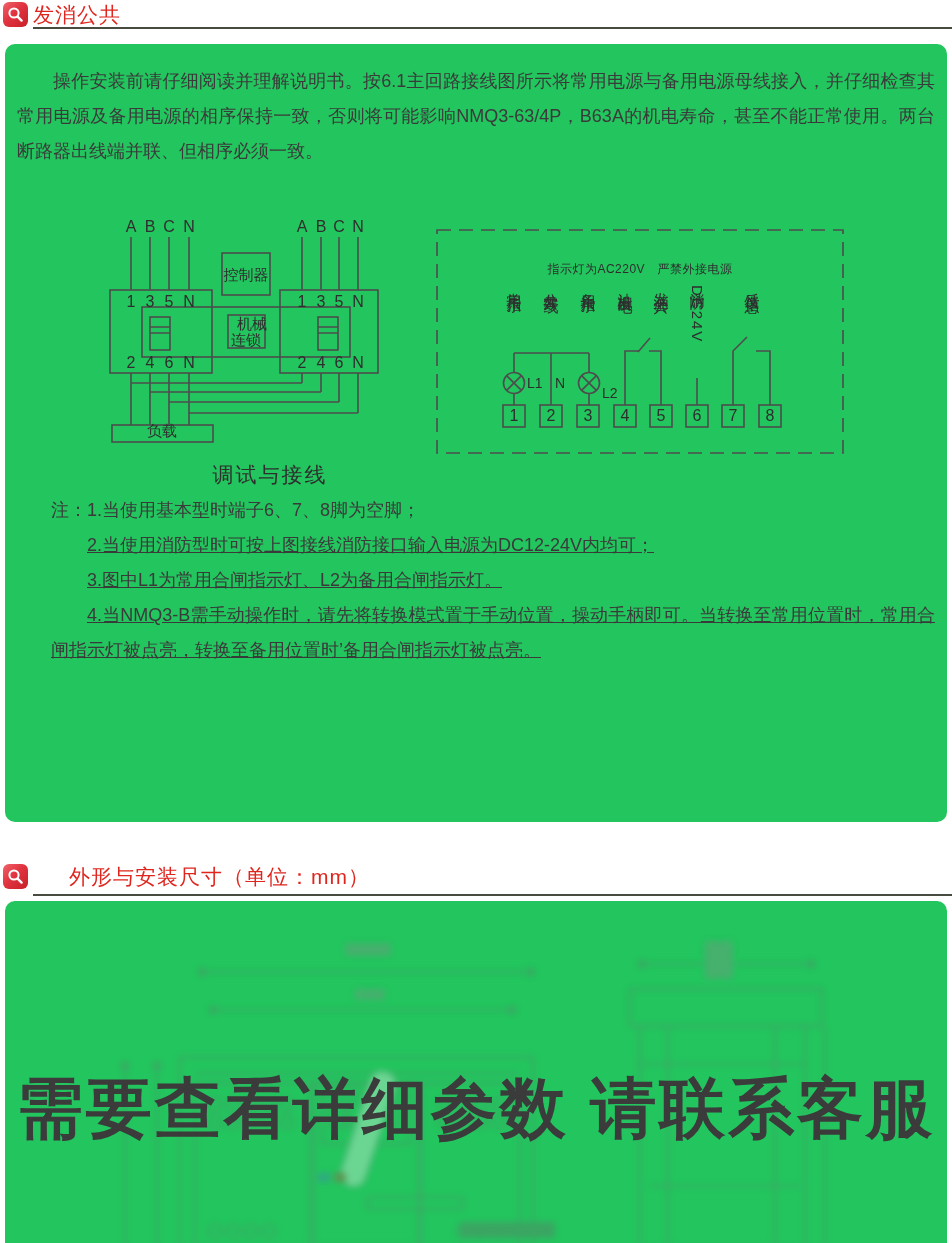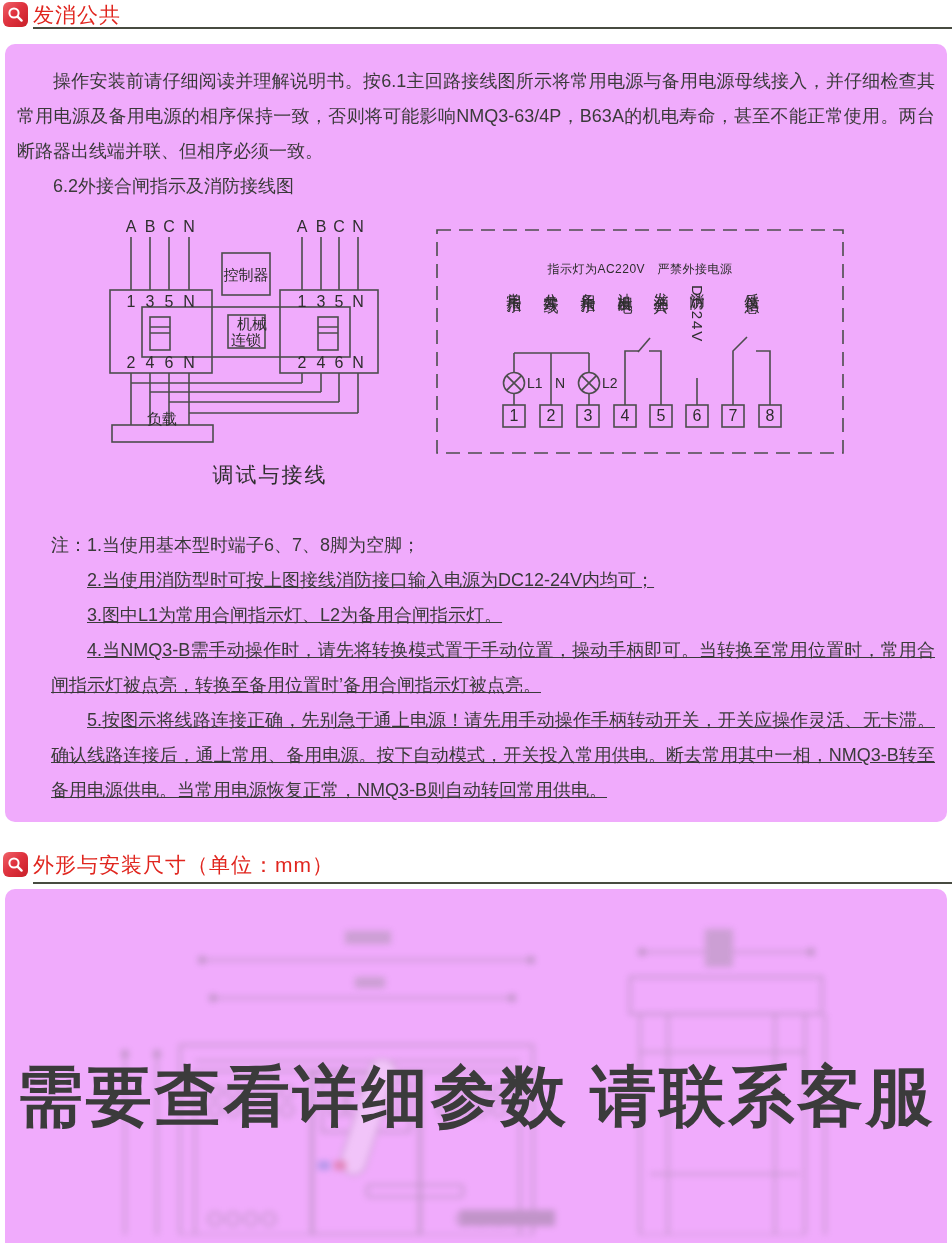--- a/index.html
+++ b/index.html
@@ -8,25 +8,25 @@
 
   
   .sec-header { position:relative; height:29px; }
   .sec-icon { position:absolute; left:3px; top:2px; width:25px; height:25px; border-radius:6px;
               background:linear-gradient(135deg,#f0646b 0%,#e03440 45%,#c81f28 100%);
               display:flex; align-items:center; justify-content:center; }
   .sec-title { display:block; margin-left:33px; padding-top:2px; font-size:21px; line-height:26px;
                color:#e0251e; letter-spacing:1px; white-space:nowrap; }
   .sec-rule { position:absolute; left:33px; right:0; height:2px; background:#474b40; }
   .sec-header.h1 .sec-rule { top:27px; }
-  .sec-header.h2 { margin-top:28px; height:34px; }
+  .sec-header.h2 { margin-top:40px; height:34px;padding-left:36px; }
   .sec-header.h2 .sec-rule { top:32px; }
 
   
-  .panel { position:relative; margin:9px 5px; background:#f0abfc; border-radius:10px; }
+  .panel { position:relative; margin:9px 5px; background:#22c55e; border-radius:10px; }
   .panel1 { margin-top:15px; height:778px; padding:20px 12px 0 12px; font-size:18px; }
   .panel2 { margin-top:5px; height:374px; border-radius:10px 10px 0 0; overflow:hidden; }
 
   .body-para { text-indent:2em; line-height:35px; text-align:justify; color:#3a3a3a; }
   .sub-title { margin-left:36px; line-height:35px; }
   .diagram-spacer { height:324px; }
 
   .notes { margin-left:34px; line-height:35px; }
   .notes p { text-align:justify; }
   .notes p.indented { text-indent:2em;text-decoration:underline; }
@@ -62,21 +62,20 @@
       <line x1="10.6" y1="10.6" x2="14.6" y2="14.6" stroke="#ffffff" stroke-width="2.4" stroke-linecap="round"></line>
     </svg>
   </span>
   <span class="sec-title">发消公共</span>
   <div class="sec-rule"></div>
 </div>
 
 <section class="panel panel1">
 
   <p class="body-para">操作安装前请仔细阅读并理解说明书。按6.1主回路接线图所示将常用电源与备用电源母线接入，并仔细检查其常用电源及备用电源的相序保持一致，否则将可能影响NMQ3-63/4P，B63A的机电寿命，甚至不能正常使用。两台断路器出线端并联、但相序必须一致。</p>
-  <p class="sub-title">6.2外接合闸指示及消防接线图</p>
   <div class="diagram-spacer"></div>
 
   <div class="diag diag-left">
     <svg width="320" height="290" viewBox="0 0 320 290">
       <g fill="none" stroke="#4d4d4d" stroke-width="1.6">
 
         <path d="M31 22 V75 M50 22 V75 M69 22 V75 M89 22 V75"></path>
         <path d="M202 22 V75 M221 22 V75 M239 22 V75 M258 22 V75"></path>
 
         <rect x="122" y="38" width="48" height="42"></rect>
@@ -124,21 +123,21 @@
     <span class="lbl" style="left:69px;top:140px">6</span>
     <span class="lbl" style="left:89px;top:140px">N</span>
     <span class="lbl" style="left:202px;top:140px">2</span>
     <span class="lbl" style="left:221px;top:140px">4</span>
     <span class="lbl" style="left:239px;top:140px">6</span>
     <span class="lbl" style="left:258px;top:140px">N</span>
 
     <span class="lbl small" style="left:146px;top:52px">控制器</span>
     <span class="lbl small" style="left:152px;top:101px">机械</span>
     <span class="lbl small" style="left:146px;top:117px">连锁</span>
-    <span class="lbl small" style="left:62px;top:196px">负载</span>
+    <span class="lbl small" style="left:62px;top:208px">负载</span>
     <span class="caption">调试与接线</span>
   </div>
 
   <div class="diag diag-right">
     <svg width="420" height="235" viewBox="0 0 420 235">
       <g fill="none" stroke="#4d4d4d" stroke-width="1.6">
         <rect x="7" y="5" width="406" height="223" stroke-dasharray="14 8"></rect>
 
         <path d="M84 128 H159"></path>
         <path d="M84 128 V147 M84 169 V180"></path>
@@ -172,37 +171,36 @@
     <span class="ind-title">指示灯为AC220V　严禁外接电源</span>
     <span class="vlabel" style="left:84px">常用指示</span>
     <span class="vlabel" style="left:121px">公共零线</span>
     <span class="vlabel" style="left:158px">备用指示</span>
     <span class="vlabel" style="left:195px">油机发电</span>
     <span class="vlabel" style="left:231px">发消公共</span>
     <span class="vlabel" style="left:267px">消防DC24V</span>
     <span class="vlabel" style="left:322px">反馈信息</span>
     <span class="lamp-lbl" style="left:97px;top:151px">L1</span>
     <span class="lamp-lbl" style="left:125px;top:151px">N</span>
-    <span class="lamp-lbl" style="left:172px;top:151px">L2</span>
+    <span class="lamp-lbl" style="left:172px;top:161px">L2</span>
     <span class="lbl" style="left:84px;top:183px">1</span>
     <span class="lbl" style="left:121px;top:183px">2</span>
     <span class="lbl" style="left:158px;top:183px">3</span>
     <span class="lbl" style="left:195px;top:183px">4</span>
     <span class="lbl" style="left:231px;top:183px">5</span>
     <span class="lbl" style="left:267px;top:183px">6</span>
     <span class="lbl" style="left:303px;top:183px">7</span>
     <span class="lbl" style="left:340px;top:183px">8</span>
   </div>
 
   <div class="notes">
     <p><span>注：</span><span>1.当使用基本型时端子6、7、8脚为空脚；</span></p>
     <p class="indented">2.当使用消防型时可按上图接线消防接口输入电源为DC12-24V内均可；</p>
     <p class="indented">3.图中L1为常用合闸指示灯、L2为备用合闸指示灯。</p>
     <p class="indented">4.当NMQ3-B需手动操作时，请先将转换模式置于手动位置，操动手柄即可。当转换至常用位置时，常用合闸指示灯被点亮，转换至备用位置时’备用合闸指示灯被点亮。</p>
-    <p class="indented">5.按图示将线路连接正确，先别急于通上电源！请先用手动操作手柄转动开关，开关应操作灵活、无卡滞。确认线路连接后，通上常用、备用电源。按下自动模式，开关投入常用供电。断去常用其中一相，NMQ3-B转至备用电源供电。当常用电源恢复正常，NMQ3-B则自动转回常用供电。</p>
   </div>
 </section>
 
 <div class="sec-header h2">
   <span class="sec-icon">
     <svg width="17" height="17" viewBox="0 0 17 17">
       <circle cx="7" cy="7" r="4.6" fill="none" stroke="#ffffff" stroke-width="2"></circle>
       <line x1="10.6" y1="10.6" x2="14.6" y2="14.6" stroke="#ffffff" stroke-width="2.4" stroke-linecap="round"></line>
     </svg>
   </span>

